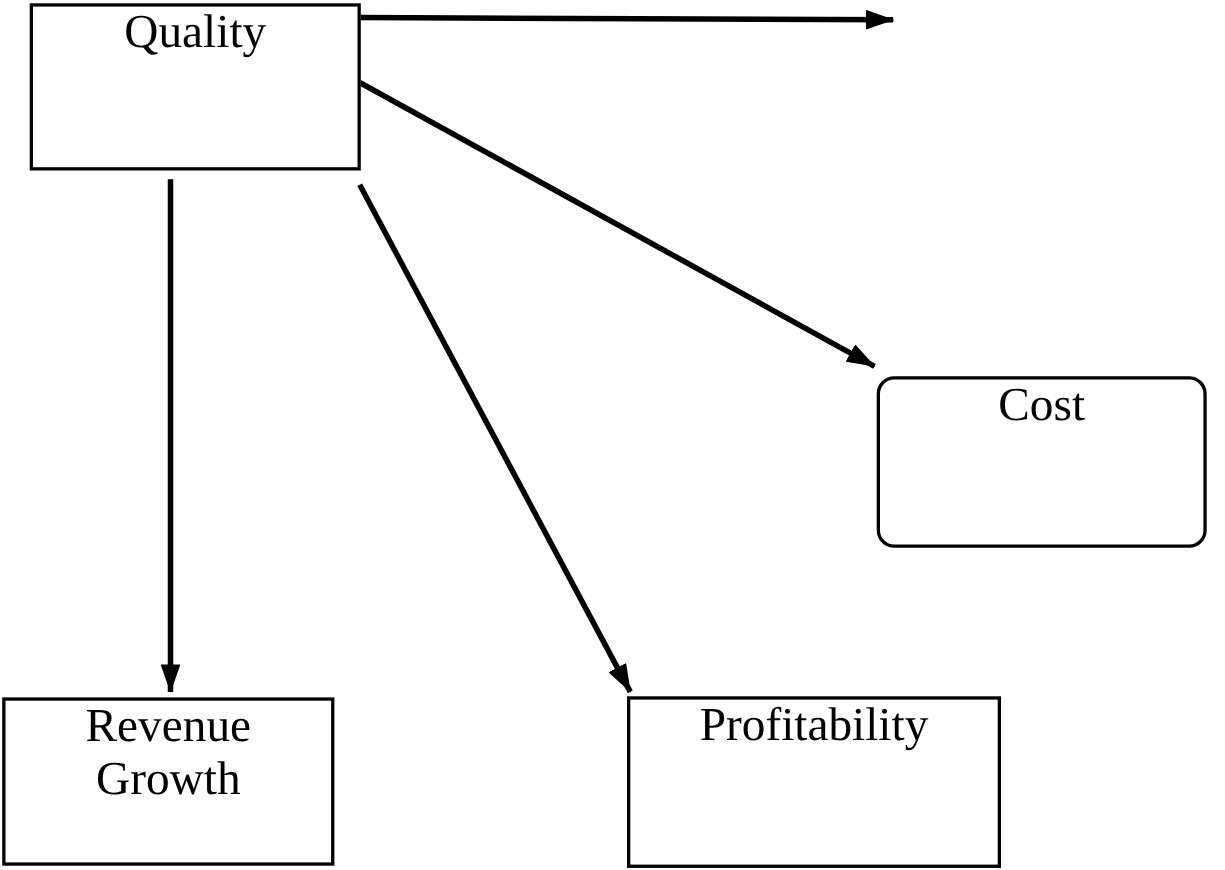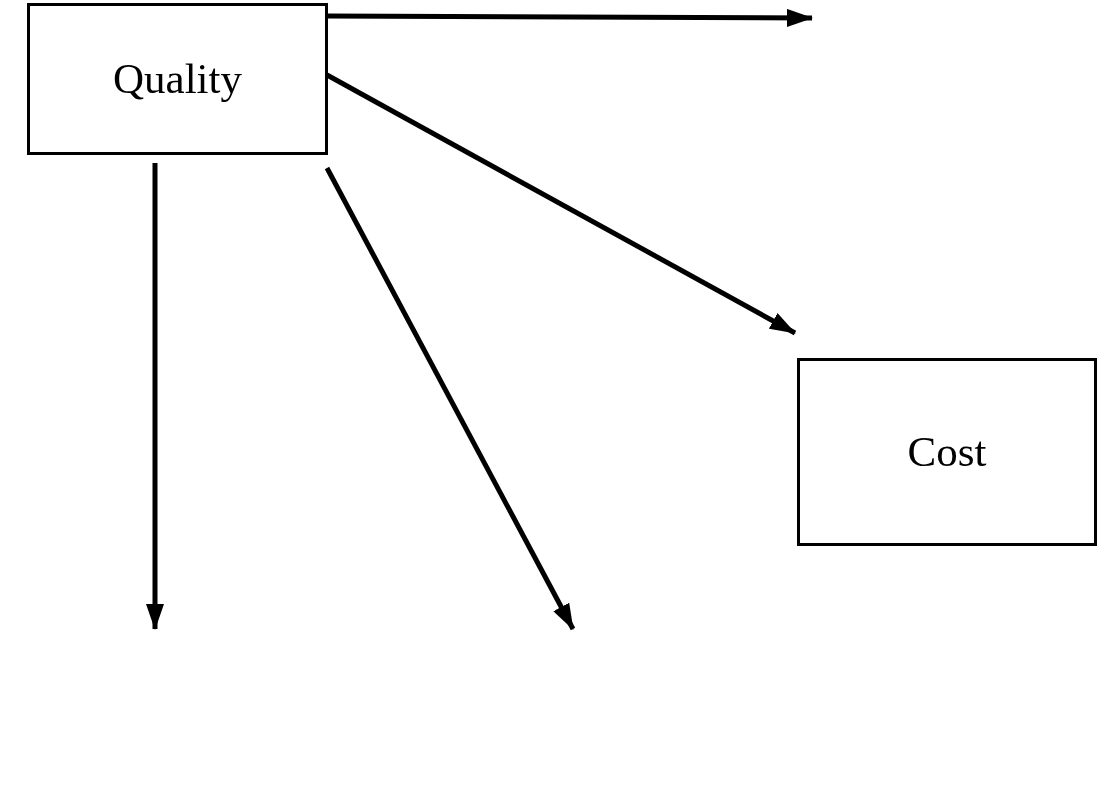--- a/index.html
+++ b/index.html
@@ -23,32 +23,31 @@
     width: 1114px;
     height: 791px;
     pointer-events: none;
   }
   .node {
     position: absolute;
     box-sizing: border-box;
     border: 3px solid #000000;
     background: #ffffff;
     display: flex;
-    align-items: center;
     justify-content: center;
     text-align: center;
     font-size: 43px;
     line-height: 1.12;
   }
   .node .label {
     display: inline-block;
   }
   .node-quality       { left: 27px;  top: 3px;   width: 301px; height: 152px; }
   .node-satisfaction  { left: 811px; top: 4px;   width: 298px; height: 153px; }
-  .node-cost          { left: 797px; top: 358px; width: 300px; height: 188px; }
+  .node-cost          { left: 797px; top: 342px; width: 300px; height: 156px; border-radius: 16px; }
   .node-revenue-growth{ left: 2px;   top: 634px; width: 302px; height: 153px; }
   .node-revenue-growth .label { max-width: 230px; }
   .node-profitability { left: 570px; top: 633px; width: 340px; height: 156px; }
 </style>
 </head>
 <body>
 
 <div class="canvas">
 
   <svg class="edges" viewBox="0 0 1114 791" xmlns="http://www.w3.org/2000/svg" aria-hidden="true">
@@ -65,15 +64,21 @@
 
   <div class="node node-quality">
     <span class="label">Quality</span>
   </div>
 
 
   <div class="node node-cost">
     <span class="label">Cost</span>
   </div>
 
+  <div class="node node-revenue-growth">
+    <span class="label">Revenue Growth</span>
+  </div>
 
+  <div class="node node-profitability">
+    <span class="label">Profitability</span>
+  </div>
 
 </div>
 
 </body></html>

